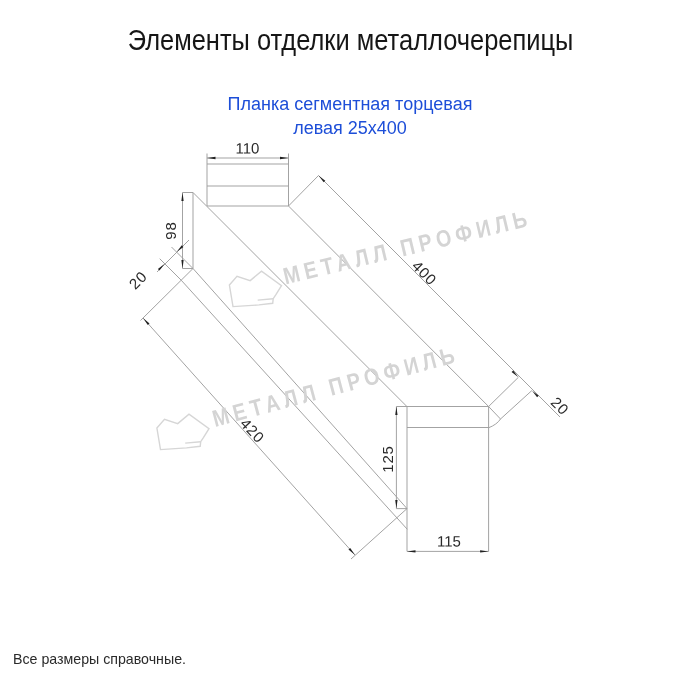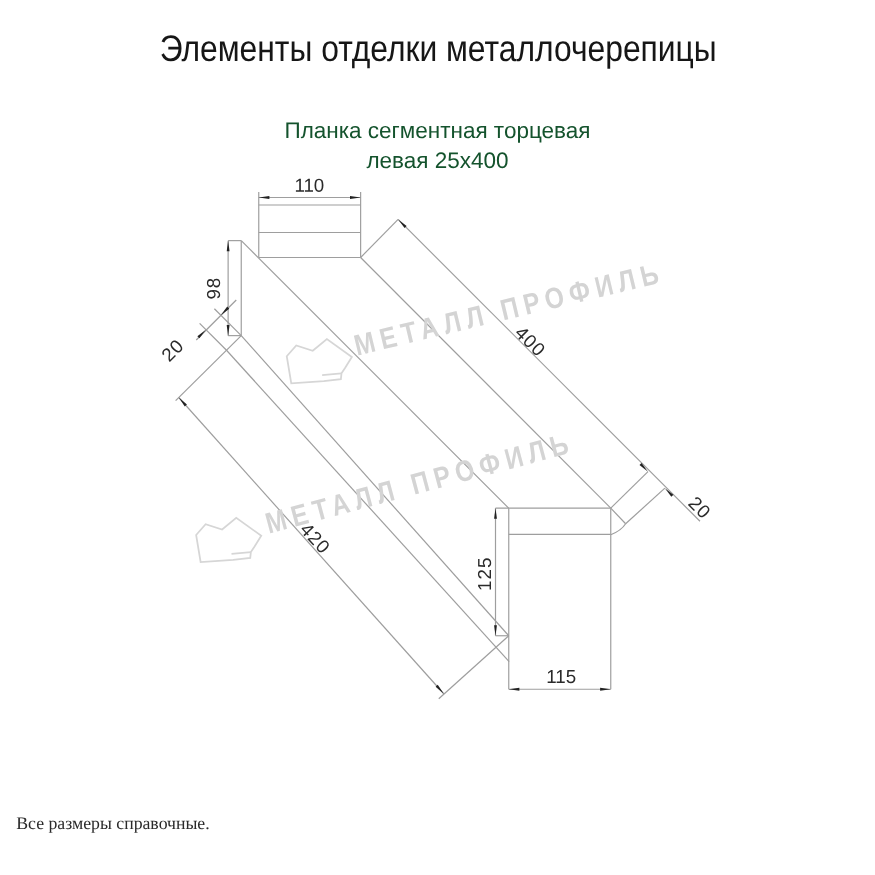--- a/index.html
+++ b/index.html
@@ -1,20 +1,20 @@
 <!DOCTYPE html>
 <html><head>
 <meta charset="utf-8">
 <style>
   html,body{margin:0;padding:0;background:#ffffff;}
   #page{filter:brightness(1);position:relative;width:700px;height:700px;background:#ffffff;overflow:hidden;
         font-family:"Liberation Sans", sans-serif;}
   .title{position:absolute;left:0;top:0;width:700px;text-align:center;font-size:29.5px;color:#161616;transform:scaleX(0.863);transform-origin:354px 50%;}
-  .subtitle{position:absolute;left:0;top:0;width:700px;text-align:center;font-size:18px;color:#14532d;line-height:24px;}
-  .footer{position:absolute;left:13px;color:#2a2a2a;font-size:14.2px;font-family:Liberation Serif, serif;}
+  .subtitle{position:absolute;left:0;top:0;width:700px;text-align:center;font-size:18px;color:#1d4ed8;line-height:24px;}
+  .footer{position:absolute;left:13px;color:#2a2a2a;font-size:14.2px;}
 </style>
 </head>
 <body>
 <div id="page">
 
   <div class="title" style="top:22.5px;">Элементы отделки металлочерепицы</div>
 
   <div class="subtitle" style="top:91.5px;">Планка сегментная торцевая<br>левая 25х400</div>
 
   <svg width="700" height="700" viewBox="0 0 700 700" style="position:absolute;left:0;top:0;" stroke-linecap="butt" fill="none">

